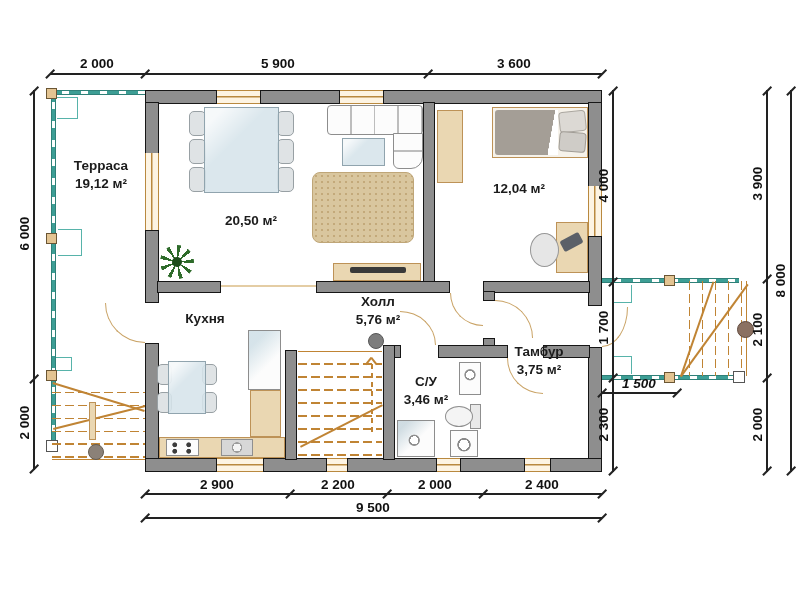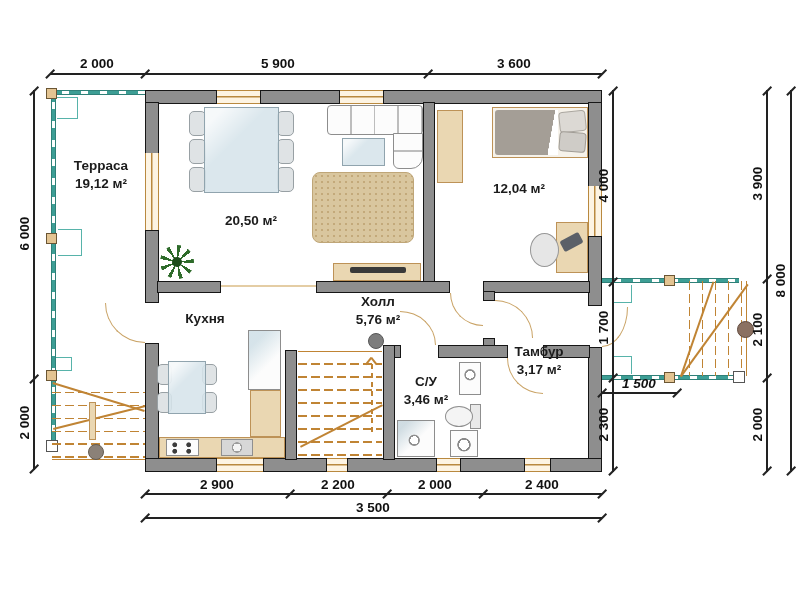--- a/index.html
+++ b/index.html
@@ -189,21 +189,21 @@
   </div>
   <div class="roomlbl" style="left:135px;top:310px;">
     <div>Кухня</div>
   </div>
   <div class="roomlbl" style="left:308px;top:293px;">
     <div>Холл</div>
     <div>5,76 м²</div>
   </div>
   <div class="roomlbl" style="left:469px;top:298px;margin-top:45px;">
     <div>Тамбур</div>
-    <div>3,17 м²</div>
+    <div>3,75 м²</div>
   </div>
   <div class="roomlbl" style="left:356px;top:373px;">
     <div>С/У</div>
     <div>3,46 м²</div>
   </div>
 
   <div class="dimline" style="left:50px;top:73px;width:552px;height:1.6px;"></div>
   <div class="tick" style="left:44px;top:73px;"></div>
   <div class="tick" style="left:139px;top:73px;"></div>
   <div class="tick" style="left:422px;top:73px;"></div>
@@ -218,21 +218,21 @@
   <div class="tick" style="left:381px;top:493px;"></div>
   <div class="tick" style="left:477px;top:493px;"></div>
   <div class="tick" style="left:596px;top:493px;"></div>
   <div class="hdim" style="left:175px;top:477px;">2 900</div>
   <div class="hdim" style="left:296px;top:477px;">2 200</div>
   <div class="hdim" style="left:393px;top:477px;">2 000</div>
   <div class="hdim" style="left:500px;top:477px;">2 400</div>
   <div class="dimline" style="left:145px;top:517px;width:457px;height:1.6px;"></div>
   <div class="tick" style="left:139px;top:517px;"></div>
   <div class="tick" style="left:596px;top:517px;"></div>
-  <div class="hdim" style="left:331px;top:500px;">3 500</div>
+  <div class="hdim" style="left:331px;top:500px;">9 500</div>
 
   <div class="dimline" style="left:33px;top:90px;width:1.6px;height:380px;"></div>
   <div class="tick" style="left:28px;top:90px;"></div>
   <div class="tick" style="left:28px;top:378px;"></div>
   <div class="tick" style="left:28px;top:468px;"></div>
   <div class="vdim" style="left:-18px;top:226px;">6 000</div>
   <div class="vdim" style="left:-18px;top:415px;">2 000</div>
 
   <div class="dimline" style="left:612px;top:90px;width:1.6px;height:382px;"></div>
   <div class="tick" style="left:607px;top:90px;"></div>

